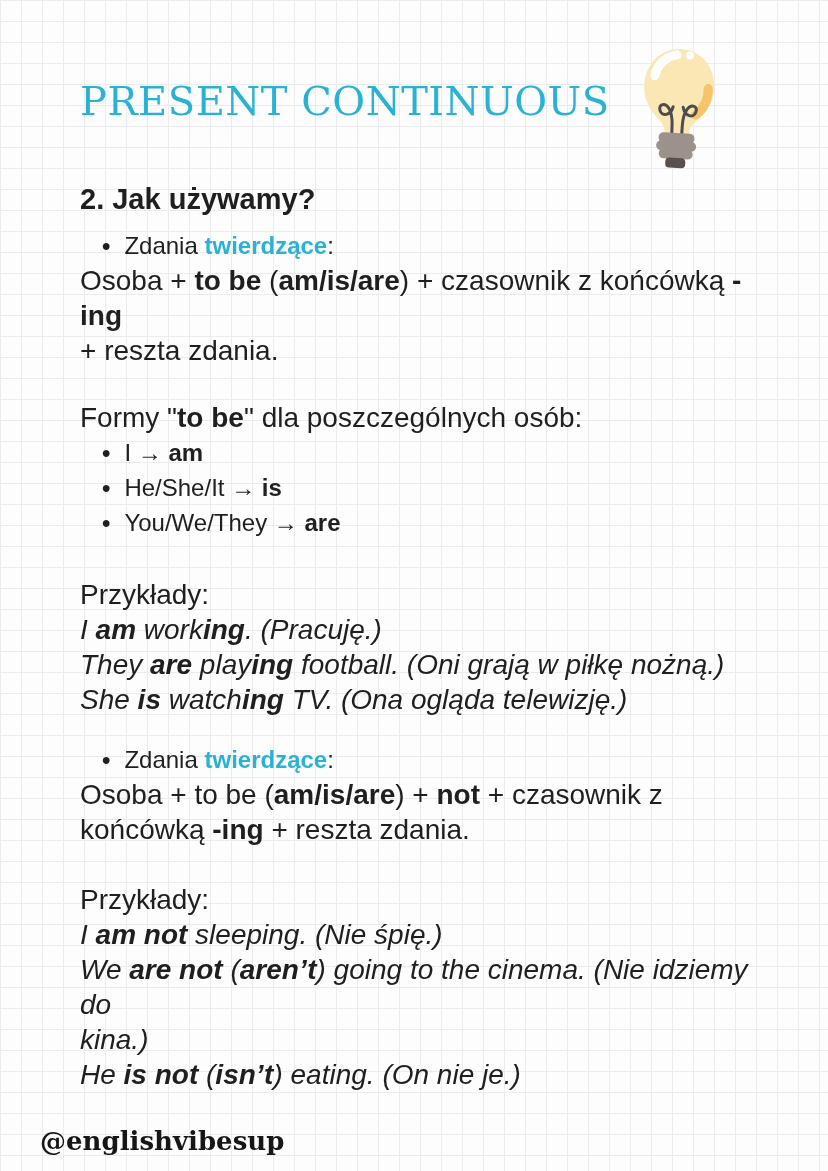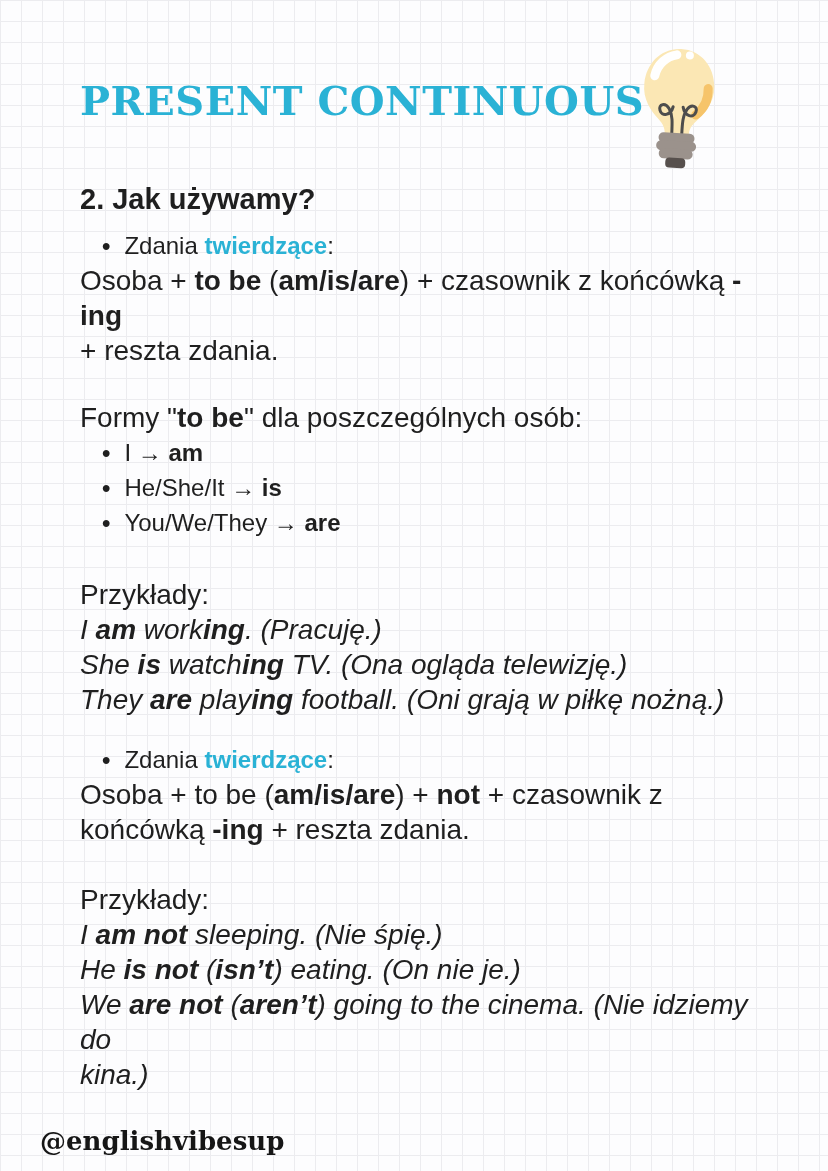--- a/index.html
+++ b/index.html
@@ -19,21 +19,21 @@
     background-image:
       linear-gradient(to right, #ececef 1px, transparent 1px),
       linear-gradient(to bottom, #ececef 1px, transparent 1px);
     background-size: 21px 21px;
     color: #1f1f1f;
   }
   .title {
     margin: 0;
     padding: 78px 8px 0 80px;
     font-family: "DejaVu Serif", "Liberation Serif", serif;
-    font-weight: 700;
+    font-weight: 400;
     font-size: 40px;
     line-height: 1.15;
     letter-spacing: 0.5px;
     color: var(--accent, #2ab2d5);
   }
   .bulb {
     position: absolute;
     left: 628px;
     top: 44px;
     width: 100px;
@@ -127,33 +127,33 @@
     <span class="rich"><span>He/She/It → </span><span class="b">is</span></span>
   </div>
   <div class="bullet-line">
     <span class="dot">•</span>
     <span class="rich"><span>You/We/They → </span><span class="b">are</span></span>
   </div>
 
   <p class="para mt-label1">Przykłady:</p>
 
   <p class="para italic rich"><span>I </span><span class="b">am</span><span> work</span><span class="b">ing</span><span>. (Pracuję.)</span></p>
+  <p class="para italic rich"><span>They </span><span class="b">are</span><span> play</span><span class="b">ing</span><span> football. (Oni grają w piłkę nożną.)</span></p>
   <p class="para italic rich"><span>She </span><span class="b">is</span><span> watch</span><span class="b">ing</span><span> TV. (Ona ogląda telewizję.)</span></p>
-  <p class="para italic rich"><span>They </span><span class="b">are</span><span> play</span><span class="b">ing</span><span> football. (Oni grają w piłkę nożną.)</span></p>
 
   <div class="bullet-line mt-neg">
     <span class="dot">•</span>
     <span class="rich"><span>Zdania </span><span class="b accent">twierdzące</span><span>:</span></span>
   </div>
 
   <p class="para rich"><span>Osoba + to be (</span><span class="b">am/is/are</span><span>) + </span><span class="b">not</span><span> + czasownik z
 końcówką </span><span class="b">-ing</span><span> + reszta zdania.</span></p>
 
   <p class="para mt-label2">Przykłady:</p>
 
   <p class="para italic rich"><span>I </span><span class="b">am not</span><span> sleeping. (Nie śpię.)</span></p>
-  <p class="para italic rich"><span>He </span><span class="b">is not</span><span> (</span><span class="b">isn’t</span><span>) eating. (On nie je.)</span></p>
   <p class="para italic rich"><span>We </span><span class="b">are not</span><span> (</span><span class="b">aren’t</span><span>) going to the cinema. (Nie idziemy do
 kina.)</span></p>
+  <p class="para italic rich"><span>He </span><span class="b">is not</span><span> (</span><span class="b">isn’t</span><span>) eating. (On nie je.)</span></p>
 
   <div class="footer">@englishvibesup</div>
 
 </div>
 
 </body></html>

